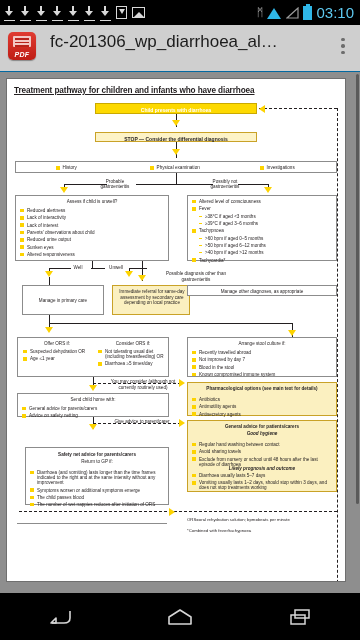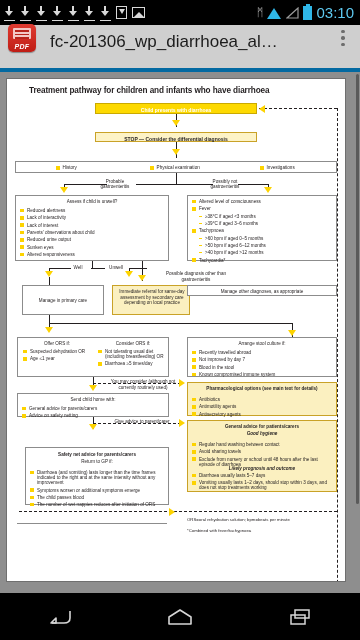--- a/index.html
+++ b/index.html
@@ -21,22 +21,22 @@
   .wifi{width:15px;height:12px;position:relative;}
   .wifi:after{content:"";position:absolute;left:0;bottom:0;width:0;height:0;border-left:7.5px solid transparent;border-right:7.5px solid transparent;border-bottom:11px solid #2fb7e8;}
   .signal{width:13px;height:12px;position:relative;}
   .signal:after{content:"";position:absolute;right:0;bottom:0;width:0;height:0;border-left:12px solid transparent;border-bottom:11px solid transparent;border-right:0;box-sizing:border-box;}
   .signal svg{position:absolute;left:0;top:0;}
   .battery{width:9px;height:14px;border:1.5px solid #2fb7e8;box-sizing:border-box;position:relative;background:#2fb7e8;}
   .battery:before{content:"";position:absolute;left:2px;top:-3px;width:4px;height:2px;background:#2fb7e8;}
   .clock{color:#5ec8ef;font-size:15px;line-height:1;padding-right:2px;letter-spacing:0px;}
 
   
-  .appbar{height:47px;background:#cfcfcf;display:flex;align-items:flex-end;padding:16px 8px;box-sizing:border-box;
-          border-bottom:4px solid #0369a1;}
+  .appbar{height:47px;background:#cfcfcf;display:flex;align-items:flex-start;padding:7px 8px;box-sizing:border-box;
+          border-bottom:1px solid #0369a1;}
   .pdf-icon{width:28px;height:28px;border-radius:5px;background:linear-gradient(#e03b31,#bf1d15);
             position:relative;flex:0 0 auto;box-shadow:0 1px 1px rgba(0,0,0,.35);}
   .pdf-icon .sheet{position:absolute;left:5px;top:4px;width:18px;height:11px;background:#f3c7c4;border-radius:1px;}
   .pdf-icon .sheet i{display:block;height:1.6px;background:#b8231b;margin:2px 2px 0 2px;}
   .pdf-icon .lbl{position:absolute;left:0;right:0;bottom:2px;text-align:center;font-size:7px;font-weight:bold;color:#fff;letter-spacing:.3px;font-style:italic;}
   .doctitle{font-size:17px;color:#1c1c1c;margin-left:14px;flex:1;white-space:nowrap;overflow:hidden;}
   .overflow{width:18px;height:28px;display:flex;flex-direction:column;align-items:center;justify-content:center;gap:3px;flex:0 0 auto;}
   .overflow span{width:3.5px;height:3.5px;background:#6d6d6d;border-radius:50%;display:block;}
 
   
@@ -135,21 +135,21 @@
     <span></span>
       <span></span>
       <span></span>
   </div>
 </div>
 
 <div class="viewer">
   <div class="page">
     <div class="chart">
 
-      <div class="t hdr" style="left:22px;top:7px;">Treatment pathway for children and infants who have diarrhoea</div>
+      <div class="t hdr" style="left:7px;top:7px;text-decoration:underline;">Treatment pathway for children and infants who have diarrhoea</div>
 
       <div class="box ybold" style="left:88px;top:24px;width:162px;height:11px;">
         <div class="bar-label" style="padding-top:3px;">Child presents with diarrhoea</div>
       </div>
 
       <div class="dash-h" style="left:252px;top:29px;width:78px;"></div>
       <div class="dash-v" style="left:330px;top:29px;height:510px;"></div>
       <div class="arw-l" style="left:252px;top:25.5px;"></div>
 
       <div class="line vl" style="left:168.5px;top:35px;height:13px;"></div>

